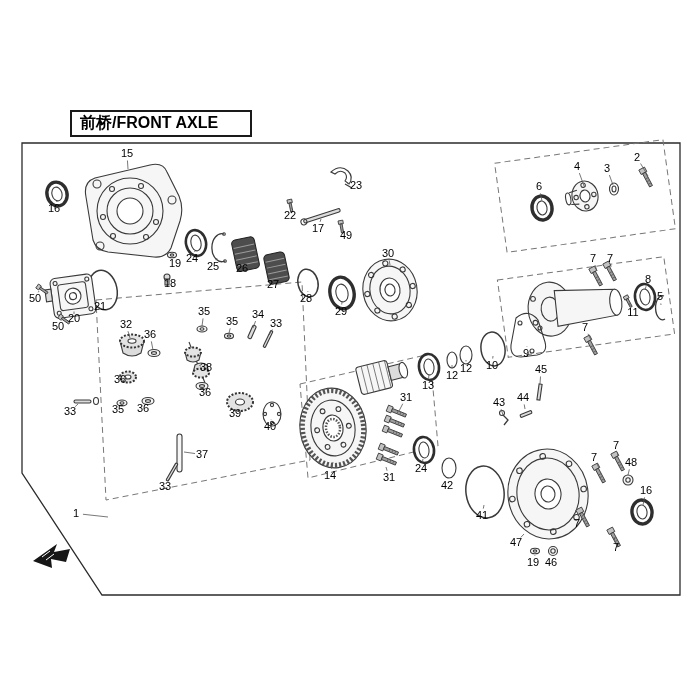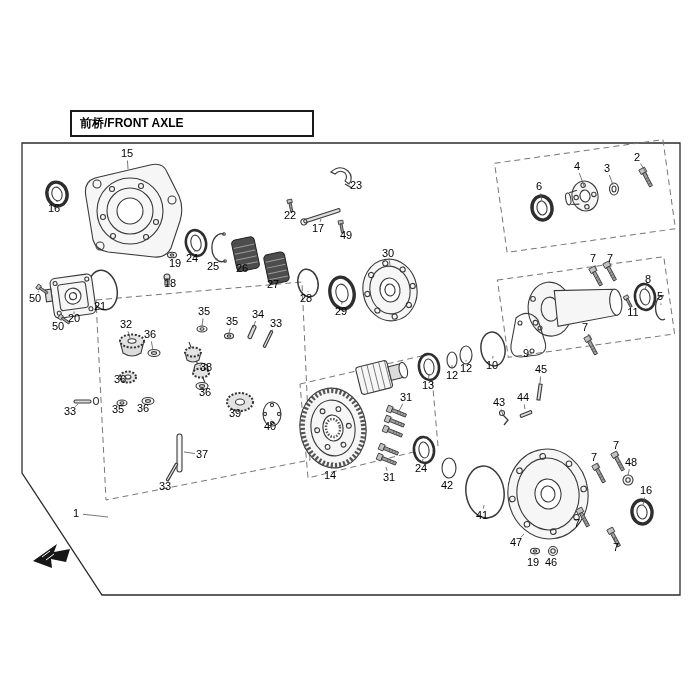--- a/index.html
+++ b/index.html
@@ -1,18 +1,18 @@
 <!DOCTYPE html>
 <html><head>
 <meta charset="utf-8">
 <style>
   html,body{margin:0;padding:0;background:#ffffff;}
   .page{position:relative;width:700px;height:700px;background:#fff;font-family:"Liberation Sans",sans-serif;overflow:hidden;}
-  .title-block{position:absolute;left:70px;top:110px;width:244px;height:27px;border:2px solid #1a1a1a;
-    display:flex;align-items:center;padding-left:8px;font-weight:bold;font-size:12px;color:#000;box-sizing:border-box;background:#fff;}
+  .title-block{position:absolute;left:70px;top:110px;width:182px;height:27px;border:2px solid #1a1a1a;
+    display:flex;align-items:center;padding-left:8px;font-weight:bold;font-size:16px;color:#000;box-sizing:border-box;background:#fff;}
   svg{position:absolute;left:0;top:0;}
   .part{stroke:#3a3a3a;stroke-width:1.1;fill:none;}
   .fillLight{fill:#f6f6f6;}
   .fillWhite{fill:#ffffff;}
   .fillMid{fill:#dcdcdc;}
   .dark{fill:#4d4d4d;stroke:#222;stroke-width:1;}
   .ribs{stroke:#9b9b9b;stroke-width:1;}
   .thin{stroke:#555;stroke-width:0.7;}
   .thin2{stroke:#3a3a3a;stroke-width:1.3;fill:none;}
   .oring{fill:none;stroke:#3a3a3a;stroke-width:1.5;}

